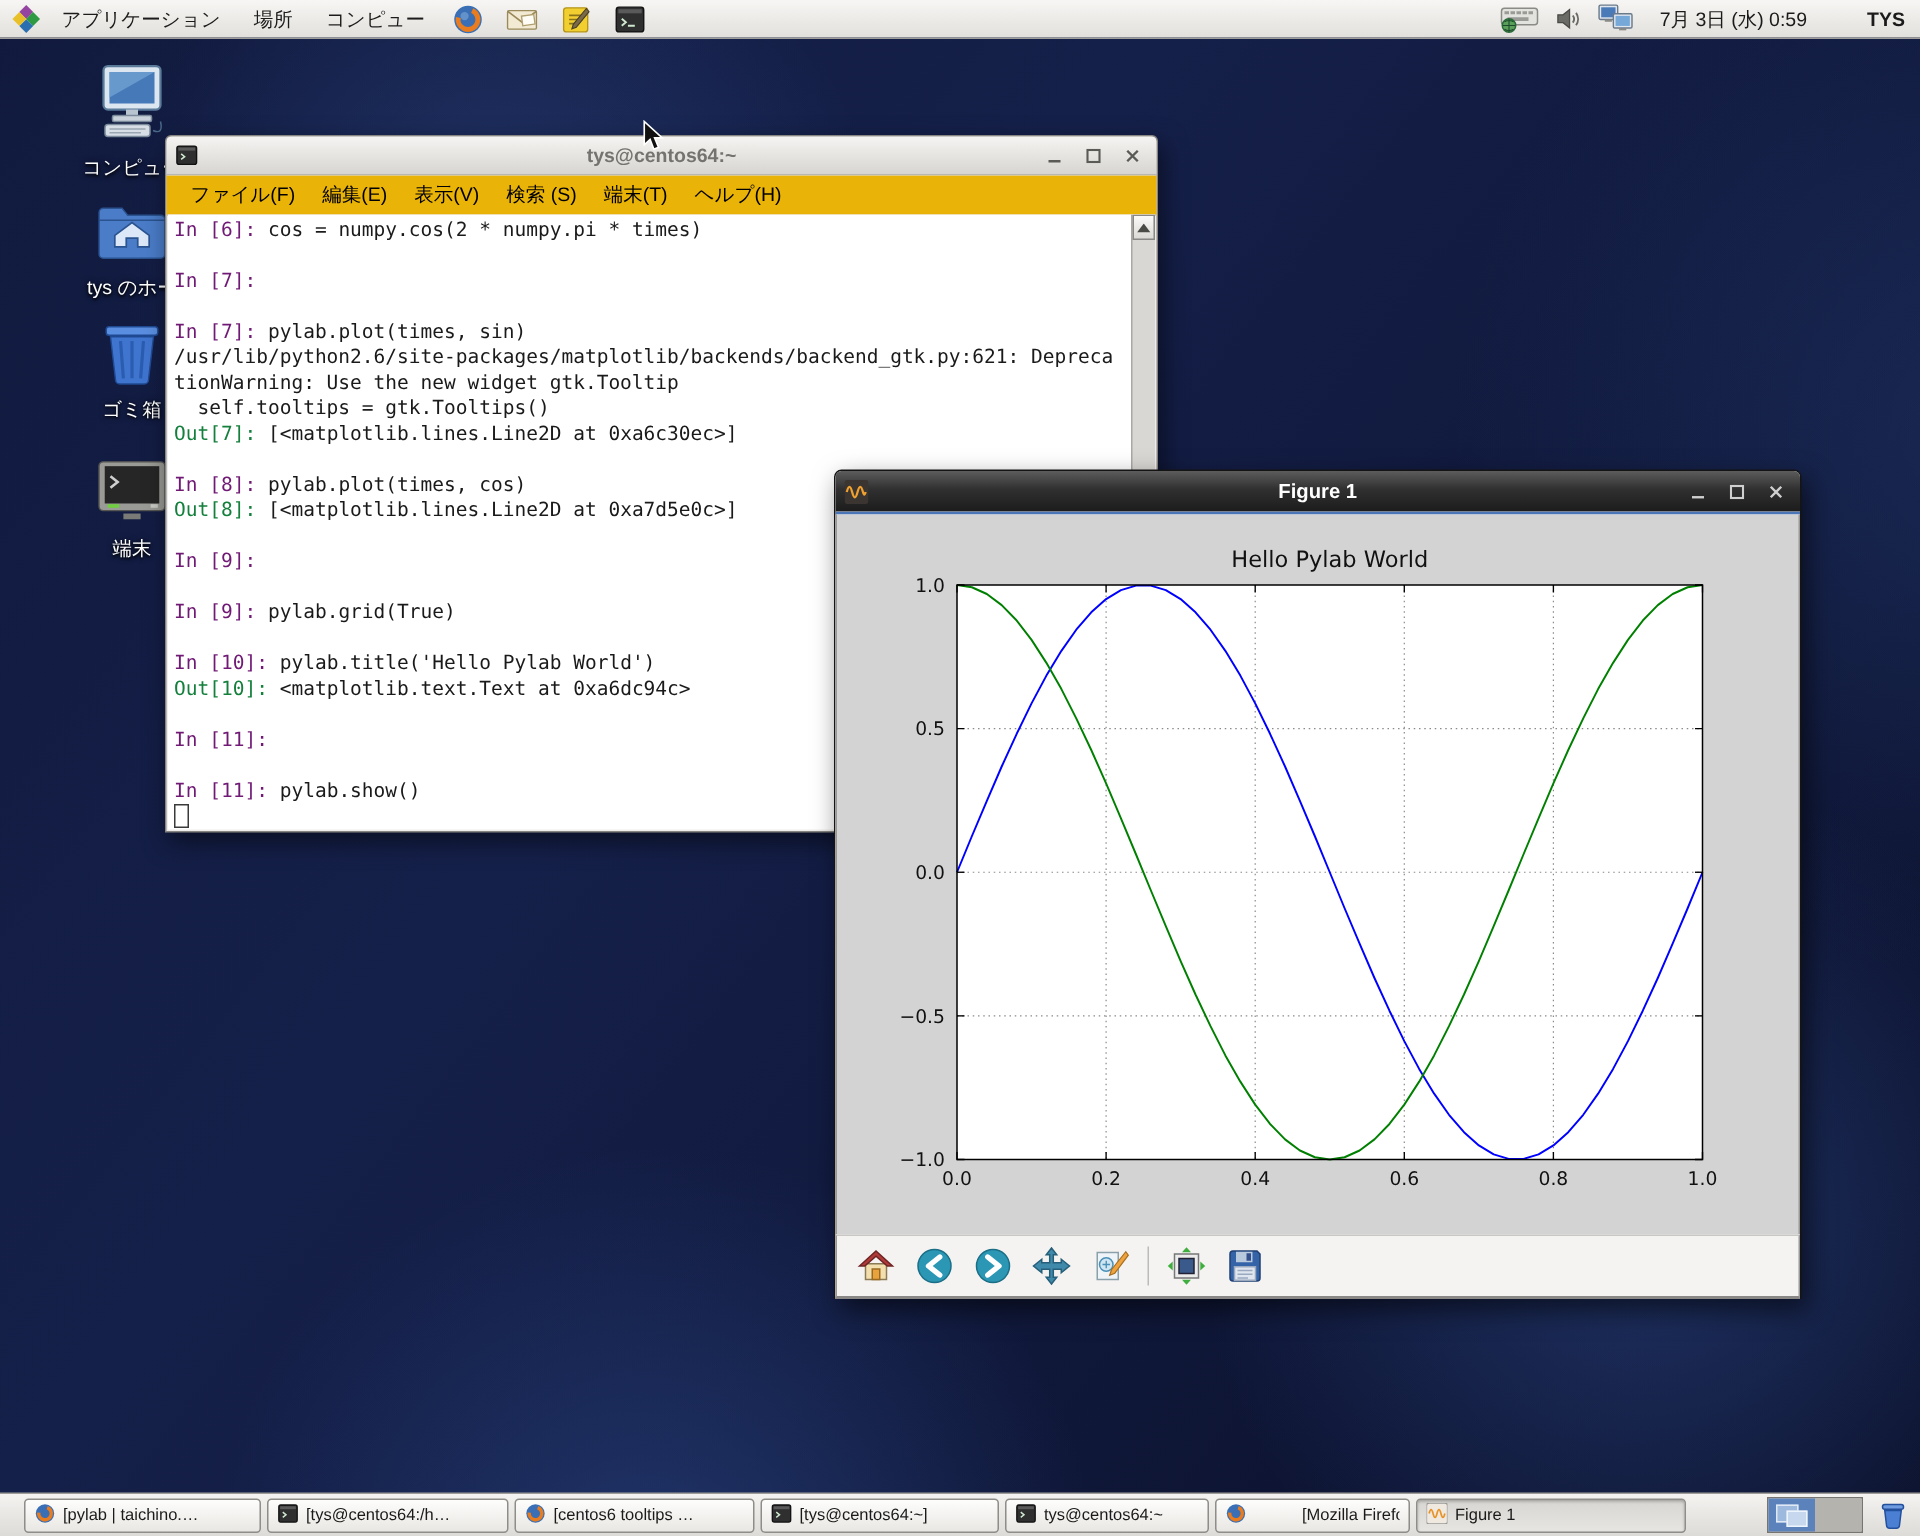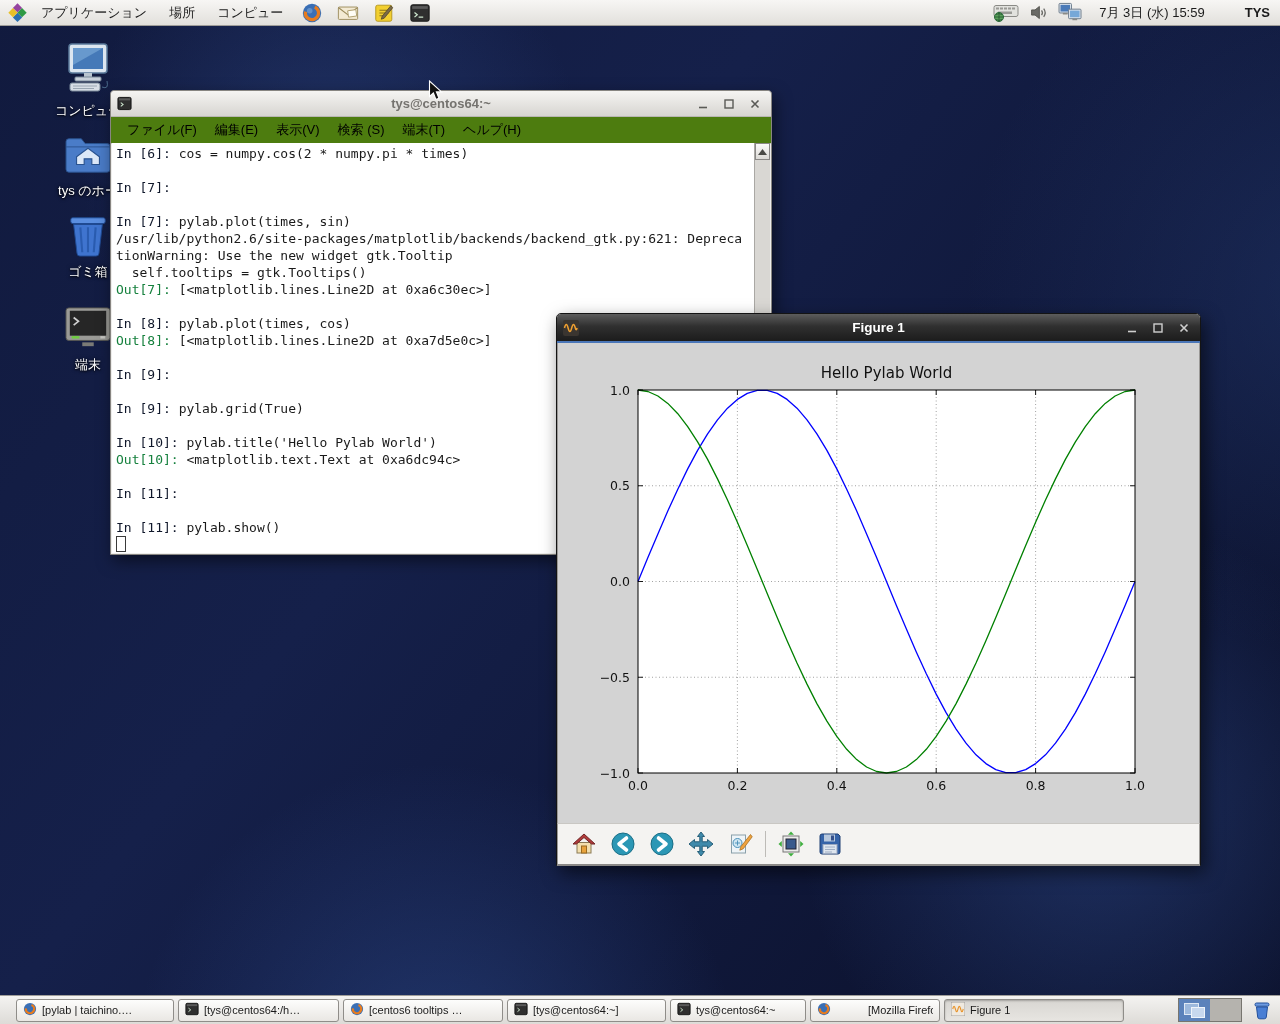--- a/index.html
+++ b/index.html
@@ -36,27 +36,27 @@
   .win-btns{position:absolute;right:8px;top:0;height:100%;display:flex;align-items:center;gap:10px;}
   .wb{width:16px;height:16px;display:flex;align-items:center;justify-content:center;}
   
   #terminal-window{position:absolute;left:110px;top:90px;width:660px;height:463px;z-index:2;
     border:1px solid #878581;border-radius:4px 4px 0 0;box-shadow:3px 6px 16px rgba(0,0,0,.5);
     background:#eeedeb;}
   .t-titlebar{position:relative;height:25px;background:linear-gradient(#f5f4f2,#d7d5d1);
     border-bottom:1px solid #b9b7b3;border-radius:4px 4px 0 0;display:flex;align-items:center;}
   .t-icon{margin-left:6px;display:flex;}
   .t-title{position:absolute;left:0;right:0;text-align:center;font-weight:bold;font-size:13px;color:#75736f;}
-  .t-menubar{height:26px;background:#4d7c0f;border-bottom:1px solid #cdcbc7;display:flex;align-items:center;gap:2px;padding-left:8px;font-size:13px;}
+  .t-menubar{height:26px;background:#eab308;border-bottom:1px solid #cdcbc7;display:flex;align-items:center;gap:2px;padding-left:8px;font-size:13px;}
   .t-menu{padding:3px 8px;}
   .t-content{position:absolute;left:1px;right:1px;top:52px;bottom:1px;background:#ffffff;overflow:hidden;}
   #term-lines{position:absolute;left:4px;top:2px;right:18px;
     font-family:"DejaVu Sans Mono","Liberation Mono",monospace;font-size:13px;line-height:17px;
     white-space:pre;color:#1a1a1a;}
-  .prompt.green{color:#0f172a;text-align:center;}
+  .prompt.green{color:#701a75;text-align:center;}
   .prompt.red{color:#15803d;}
   .cursor-box{display:inline-block;width:8px;height:14px;border:1px solid #3a3a3a;vertical-align:-2px;}
   .t-scrollbar{position:absolute;right:0;top:0;bottom:0;width:15px;background:#d9d7d3;border-left:1px solid #aaa8a4;}
   .sb-up{height:15px;background:linear-gradient(#fbfaf9,#dcdad6);border:1px solid #8a8886;
     display:flex;align-items:center;justify-content:center;}
   
   #figure-window{position:absolute;left:556px;top:313px;width:643px;height:551px;z-index:3;
     border:1px solid #141414;border-radius:5px 5px 0 0;box-shadow:4px 7px 18px rgba(0,0,0,.55);
     background:#f4f3f1;}
   .f-titlebar{position:relative;height:27px;border-radius:4px 4px 0 0;
@@ -167,21 +167,21 @@
     <span class="status-ico">
       <svg viewBox="0 0 26 22" width="25" height="21">
         <rect x="1" y="1.5" width="13" height="10" rx="1" fill="#dfe6ee" stroke="#6a7a8a"></rect>
         <rect x="2.5" y="3" width="10" height="7" fill="#4a7ab8"></rect>
         <rect x="5" y="11.5" width="5" height="1.6" fill="#8a8a86"></rect>
         <rect x="11" y="7.5" width="13" height="10" rx="1" fill="#dfe6ee" stroke="#6a7a8a"></rect>
         <rect x="12.5" y="9" width="10" height="7" fill="#76a8d8"></rect>
         <rect x="15" y="17.5" width="5" height="1.6" fill="#8a8a86"></rect>
       </svg>
     </span>
-    <span class="clock">7月 3日 (水) 15:59</span>
+    <span class="clock">7月 3日 (水) 0:59</span>
     <span class="user">TYS</span>
   </div>
 </div>
 
 <div class="desk-icon" id="icon-computer">
   <svg viewBox="0 0 52 54" width="52" height="54">
     <rect x="7" y="2" width="38" height="29" rx="3" fill="#dce6f0" stroke="#5a7a9a" stroke-width="1.5"></rect>
     <rect x="11" y="6" width="30" height="21" fill="#4579b8"></rect>
     <path d="M11 6 H41 L11 23 Z" fill="#6f9fd0" opacity=".85"></path>
     <rect x="22" y="31" width="8" height="4" fill="#b8c4d0"></rect>

